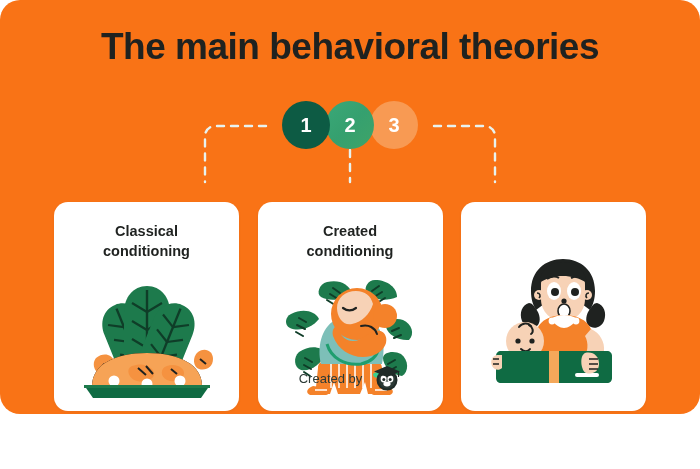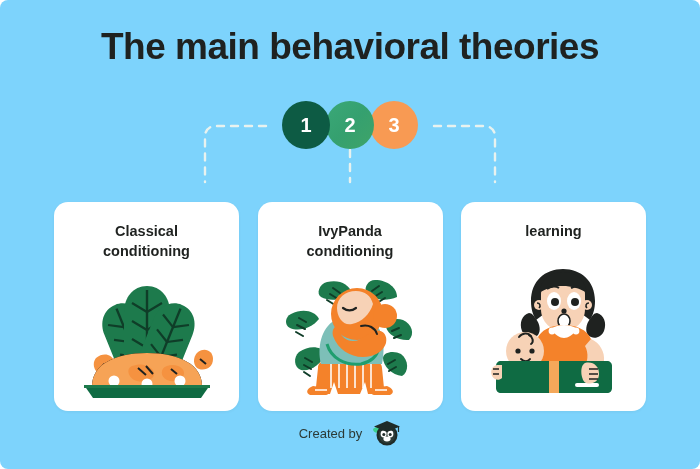--- a/index.html
+++ b/index.html
@@ -4,23 +4,23 @@
 <style>
   html,body{margin:0;padding:0;}
   body{
     width:700px;height:469px;
     background:#ffffff;
     font-family:"Liberation Sans", sans-serif;
     overflow:hidden;
   }
   #canvas{
     position:relative;
-    width:700px;height:469px;
-    background:#7dd3fc;
-    border-radius:8px;
+    width:700px;height:414px;
+    background:#f97316;
+    border-radius:20px;
     overflow:hidden;
   }
 
   
   .title{
     position:absolute;
     left:0;right:0;top:26px;
     text-align:center;
     font-size:37px;
     font-weight:bold;
@@ -206,21 +206,21 @@
           <circle cx="108" cy="101" r="5.5" fill="#ffffff"></circle>
 
           <path d="M12 105 h126 l-9 13 H21 z" fill="#0f6b43"></path>
           <path d="M12 105 h126 v3 H12 z" fill="#1d7a4c"></path>
         </svg>
       </div>
     </div>
 
     <div class="card">
       <div class="card-title">
-        <div>IvyPanda</div>
+        <div>Created</div>
         <div>conditioning</div>
       </div>
       <div class="card-art">
         <svg width="150" height="122" viewBox="0 0 150 122" aria-hidden="true">
 
           <g fill="#1d7a4c">
             <path d="M52 4 c12-3 22 2 25 11 c-9 7-22 9-31 4 c-5-3-2-13 6-15z"></path>
             <path d="M100 2 c13 0 22 8 22 17 c-11 5-24 3-30-4 c-4-5 1-13 8-13z"></path>
             <path d="M16 36 c12-6 24-3 28 5 c-7 9-20 13-29 9 c-6-3-5-11 1-14z"></path>
             <path d="M128 42 c9 4 12 14 6 20 c-10 1-21-5-23-13 c-2-6 9-10 17-7z"></path>
@@ -259,21 +259,20 @@
           <circle cx="110" cy="38" r="12" fill="#f4822a"></circle>
 
           <path d="M58 58 c6 16 22 24 38 20 c8-2 13-7 15-13 c2-8-4-14-11-12 c-9 2-12 10-22 10 c-8 0-13-6-14-12 c-1-5-8-2-6 7z" fill="#f4822a"></path>
           <path d="M86 48 c8-2 14 2 16 8" fill="none" stroke="#1f2220" stroke-width="2" stroke-linecap="round"></path>
         </svg>
       </div>
     </div>
 
     <div class="card">
       <div class="card-title">
-        <div>learning</div>
       </div>
       <div class="card-art">
         <svg width="150" height="128" viewBox="0 0 150 128" aria-hidden="true">
 
           <path d="M52 36 c0-20 14-32 32-32 c18 0 32 12 32 32 c0 8-2 14-5 19 l-8-6 c2-5 3-9 3-14 c0-14-9-22-22-22 c-13 0-22 8-22 22 c0 5 1 9 3 14 l-8 6 c-3-5-5-11-5-19z" fill="#1f2220"></path>
 
           <path d="M50 48 c-7 2-10 10-7 18 c3 7 11 9 16 4 c3-4 2-11-2-16 c-2-3-4-6-7-6z" fill="#1f2220"></path>
           <path d="M118 48 c7 2 10 10 7 18 c-3 7-11 9-16 4 c-3-4-2-11 2-16 c2-3 4-6 7-6z" fill="#1f2220"></path>
 
           <path d="M62 30 c0-13 10-21 22-21 c12 0 22 8 22 21 v14 c0 13-10 22-22 22 c-12 0-22-9-22-22z" fill="#f7d2b6"></path>

